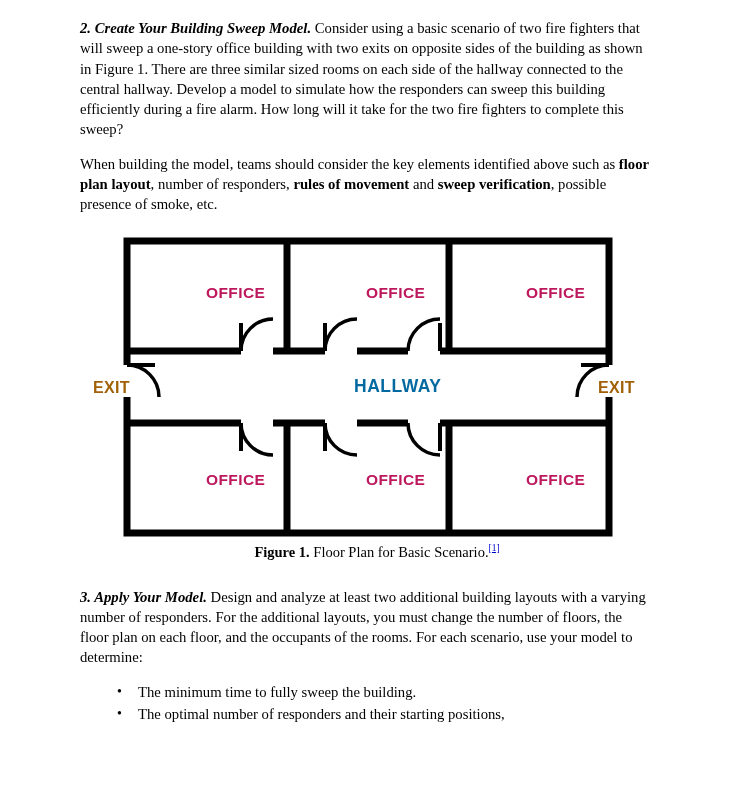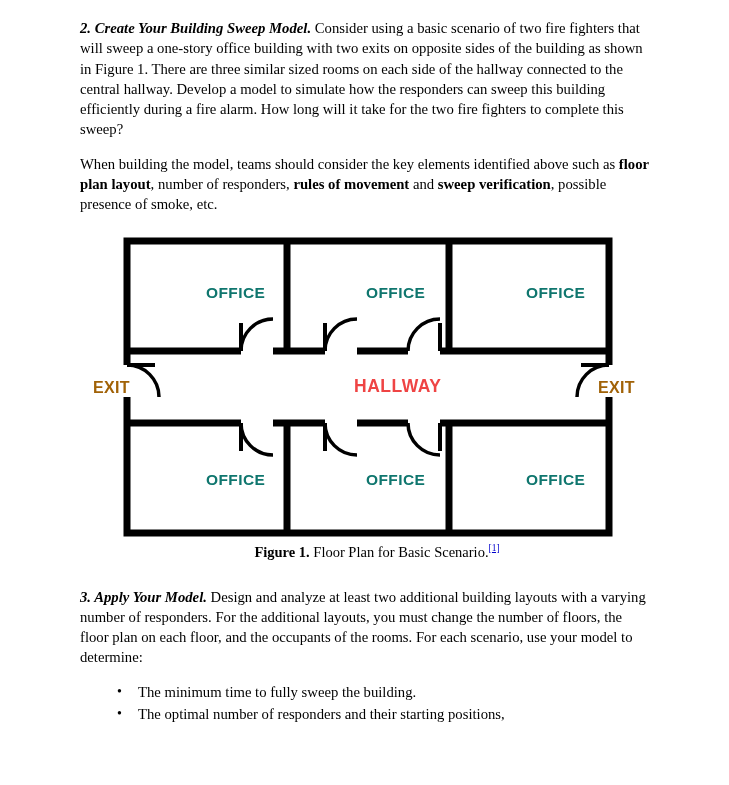--- a/index.html
+++ b/index.html
@@ -53,30 +53,30 @@
     top: 0;
     width: 490px;
     height: 300px;
   }
   .fp-label {
     position: absolute;
     font-family: "Liberation Sans", sans-serif;
     font-weight: bold;
     font-size: 15.5px;
     letter-spacing: 0.4px;
-    color: #0f766e;
+    color: #be185d;
     white-space: nowrap;
   }
   .fp-hall {
     position: absolute;
     font-family: "Liberation Sans", sans-serif;
     font-weight: bold;
     font-size: 17.5px;
     letter-spacing: 0.5px;
-    color: #ef4444;
+    color: #0369a1;
     white-space: nowrap;
   }
   .fp-exit {
     position: absolute;
     font-family: "Liberation Sans", sans-serif;
     font-weight: bold;
     font-size: 16px;
     letter-spacing: 0.3px;
     color: #a16207;
     white-space: nowrap;

